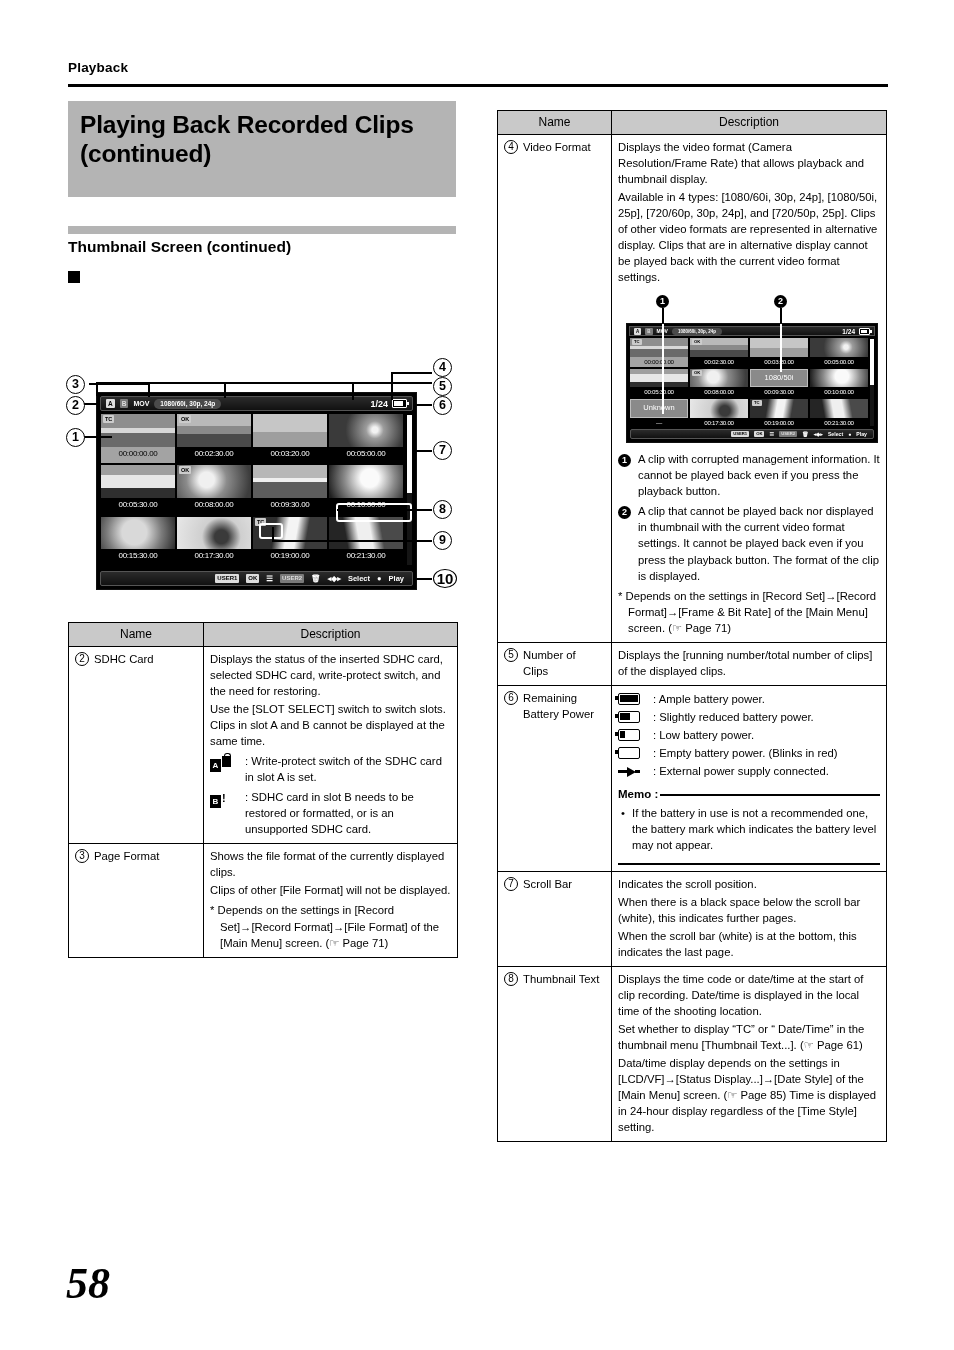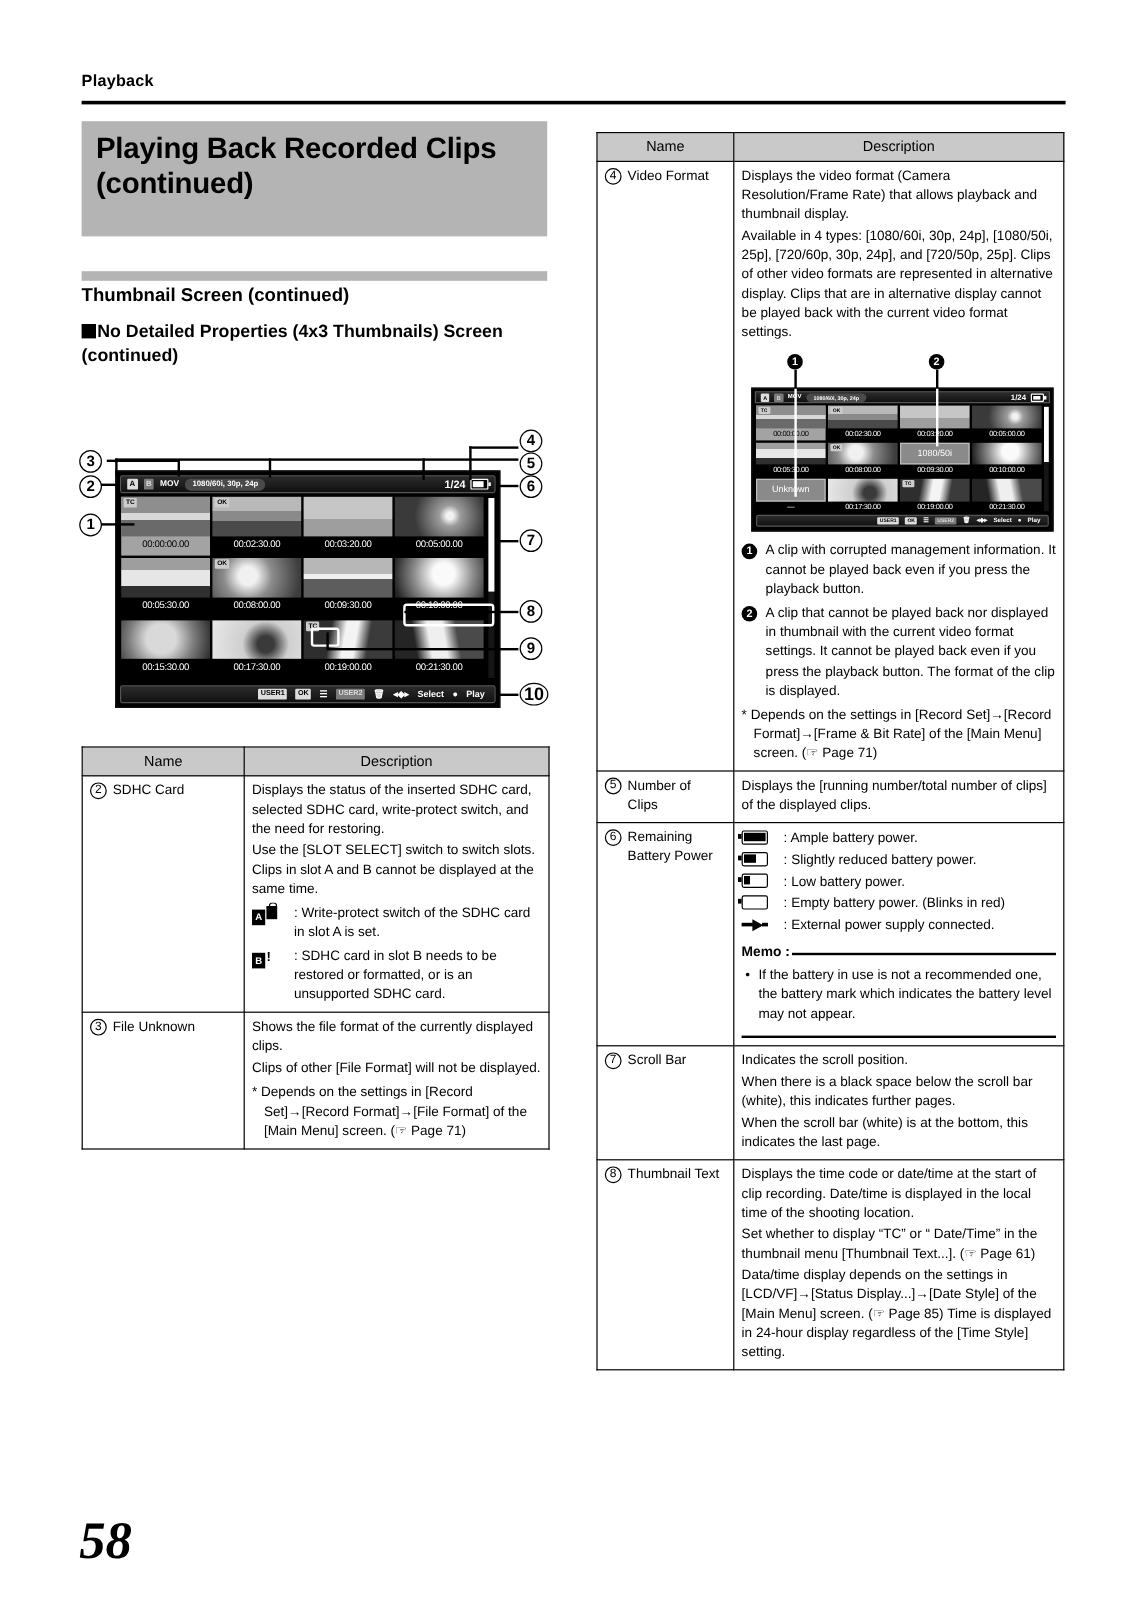--- a/index.html
+++ b/index.html
@@ -223,21 +223,21 @@
   <div class="runhead">Playback</div>
   <div class="runrule"></div>
 
   <div class="titleblock">
     <h1>Playing Back Recorded Clips (continued)</h1>
   </div>
 
   <div class="greybar"></div>
   <div class="h2">Thumbnail Screen (continued)</div>
   <div class="h3">
-    <span class="sq"></span><span>No Detailed Properties (4x3 Thumbnails) Screen (continued)</span>
+    <span class="sq"></span>
   </div>
 
   <div>
 
     <div class="lcd">
       <div class="statusbar">
         <span class="chip">A</span>
         <span class="chip dim">B</span>
         <span>MOV</span>
         <span class="fmtpill">1080/60i, 30p, 24p</span>
@@ -378,21 +378,21 @@
           <div class="tx">: Write-protect switch of the SDHC card in slot A is set.</div>
         </div>
         <div class="idef">
           <div class="ic"><span class="sd">B</span><span class="bang">!</span></div>
           <div class="tx">: SDHC card in slot B needs to be restored or formatted, or is an unsupported SDHC card.</div>
         </div>
       </td>
     </tr>
     <tr>
       <td class="namecell">
-        <span class="numcirc">3</span><span class="nm">File Unknown</span>
+        <span class="numcirc">3</span><span class="nm">Page Format</span>
       </td>
       <td>
         <div class="p">Shows the file format of the currently displayed clips.</div>
         <div class="p">Clips of other [File Format] will not be displayed.</div>
         <div class="foot">* Depends on the settings in [Record Set]→[Record Format]→[File Format] of the [Main Menu] screen. (☞ Page 71)</div>
       </td>
     </tr>
   </tbody>
     </table>
 

